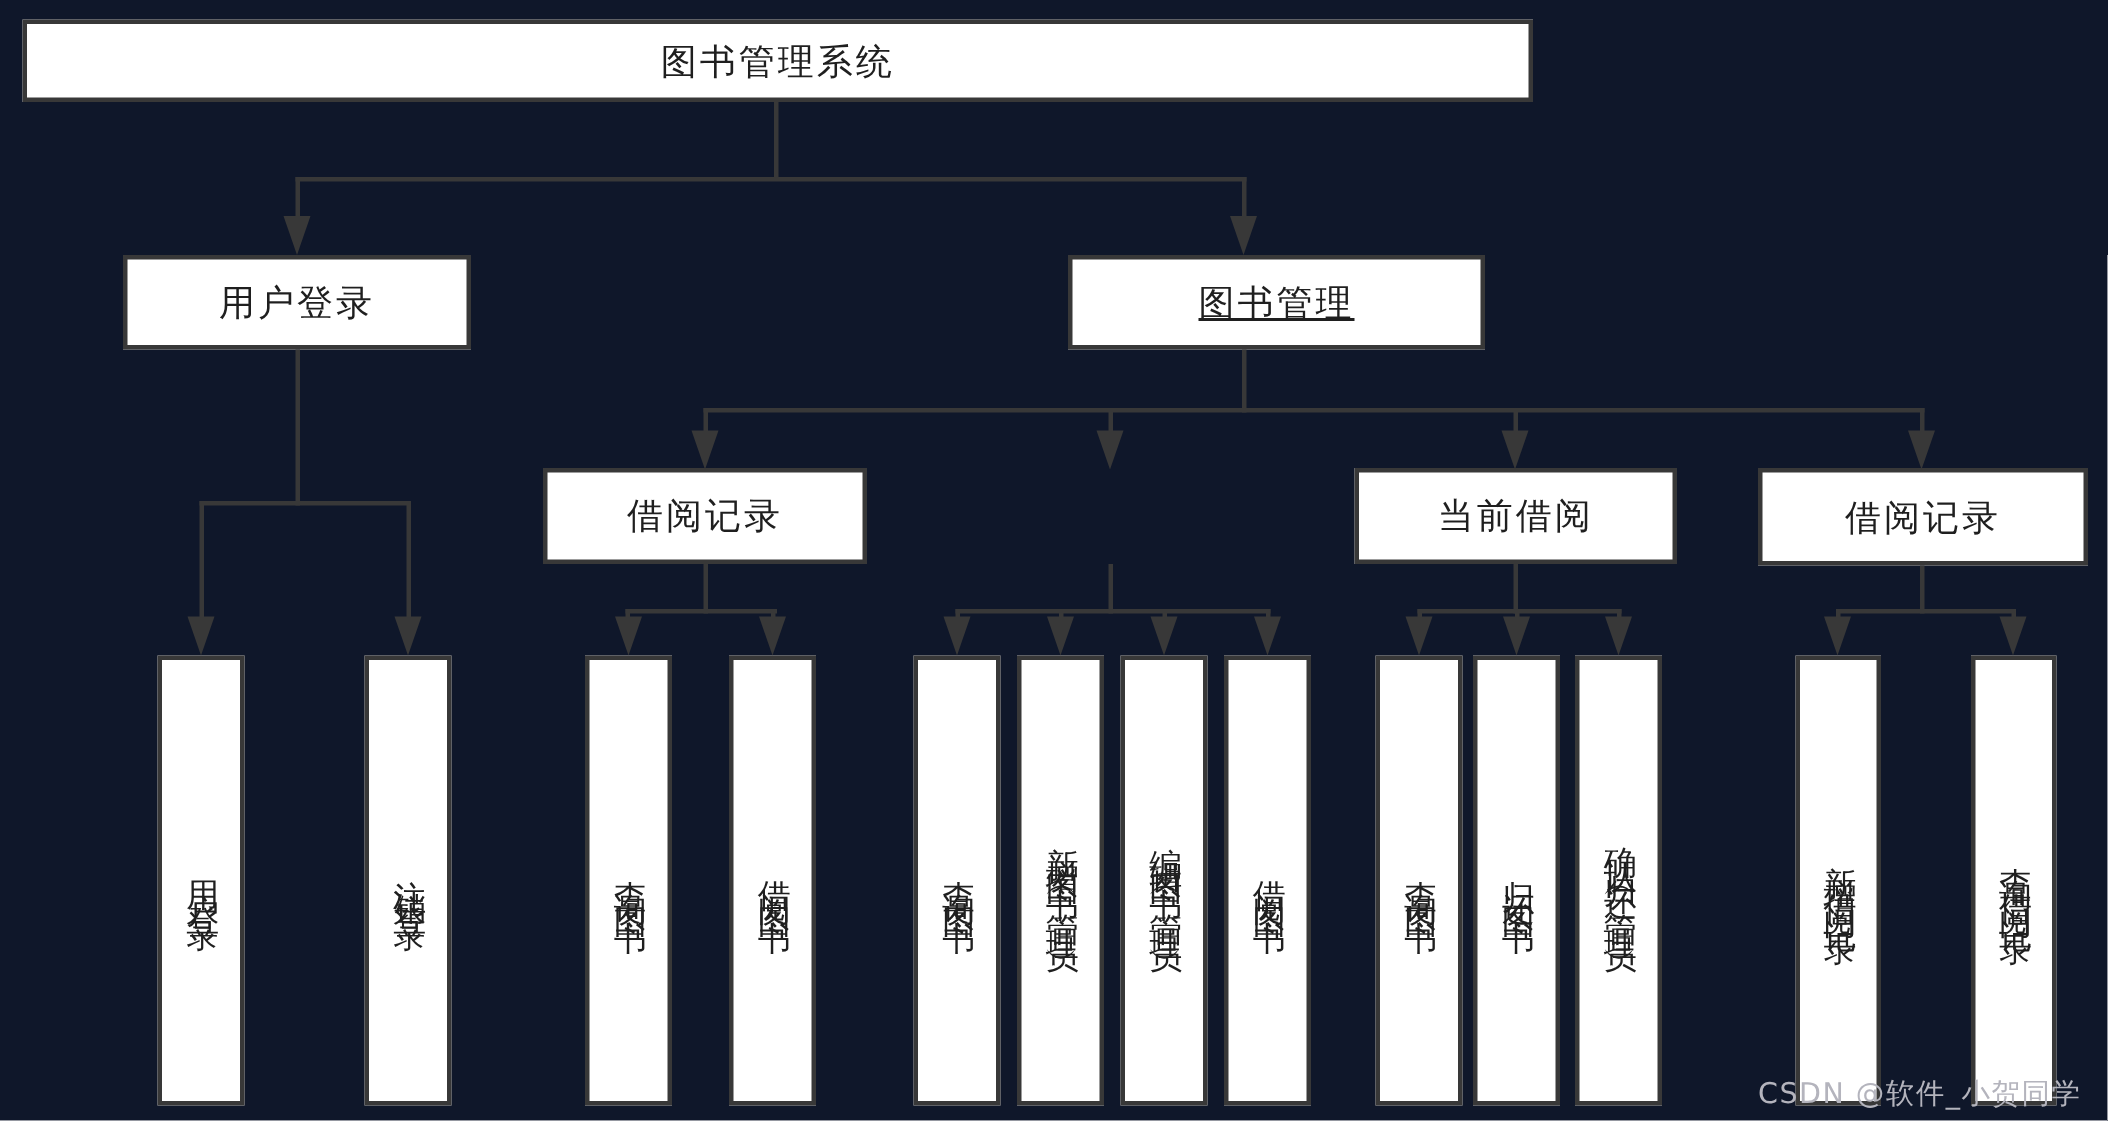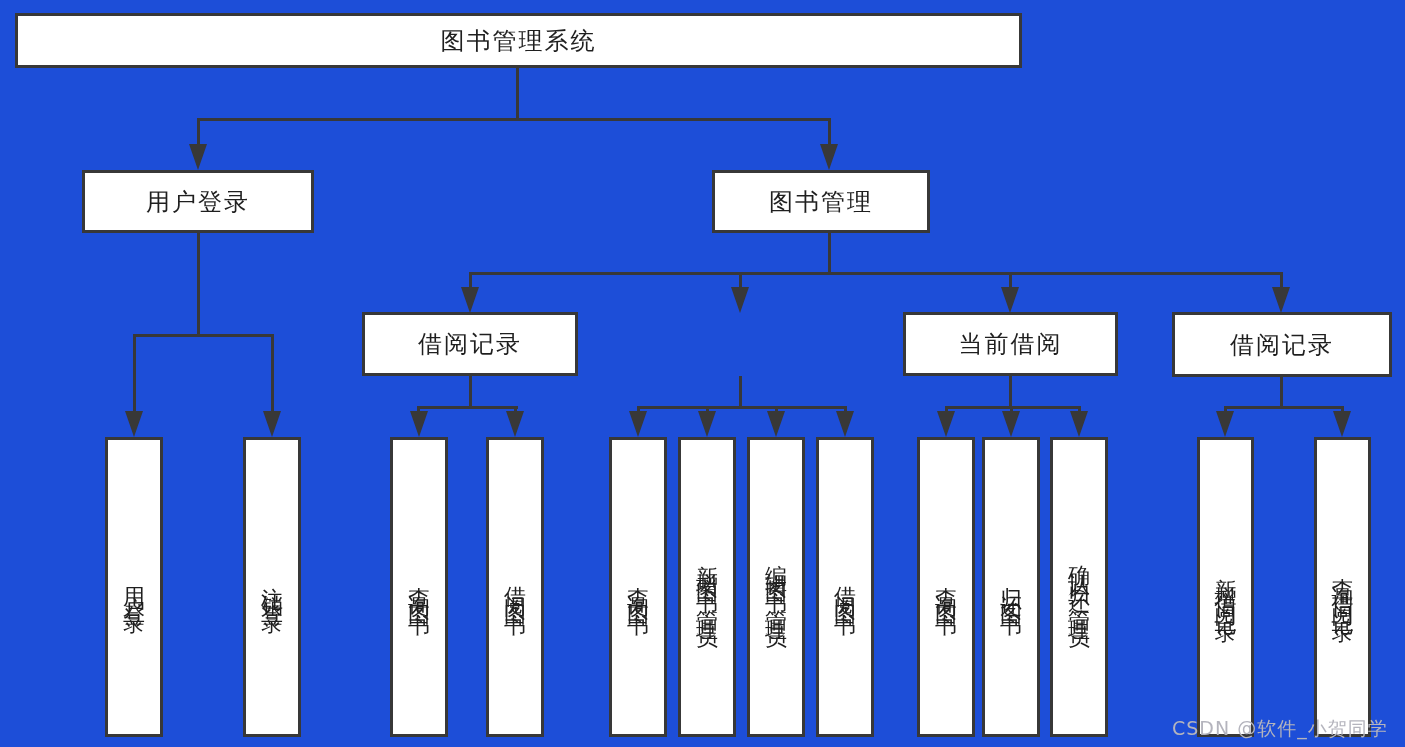--- a/index.html
+++ b/index.html
@@ -1,20 +1,20 @@
 <!DOCTYPE html>
 <html><head>
 <meta charset="utf-8">
 <style>
   html, body { margin: 0; padding: 0; background: #ffffff; }
   .canvas {
     position: relative;
     width: 1405px;
     height: 747px;
-    background: #1d4ed8;
+    background: #0f172a;
     font-family: "DejaVu Sans", "Liberation Sans", sans-serif;
     overflow: hidden;
   }
   .box {
     position: absolute;
     box-sizing: border-box;
     border: 3px solid #383838;
     background: #ffffff;
     display: flex;
     align-items: center;
@@ -56,21 +56,21 @@
 <div class="canvas">
 
   <div class="box hbox" style="left:15px; top:13px; width:1007px; height:55px;">
     <span>图书管理系统</span>
   </div>
 
   <div class="box hbox" style="left:82px; top:170px; width:232px; height:63px;">
     <span>用户登录</span>
   </div>
 
-  <div class="box hbox" style="left:712px; top:170px; width:218px; height:63px;">
+  <div class="box hbox" style="left:712px; top:170px; width:278px; height:63px;text-decoration:underline;">
     <span>图书管理</span>
   </div>
 
   <div class="box hbox" style="left:362px; top:312px; width:216px; height:64px;">
     <span>借阅记录</span>
   </div>
 
 
   <div class="box hbox" style="left:903px; top:312px; width:215px; height:64px;align-items:center;">
     <span>当前借阅</span>

